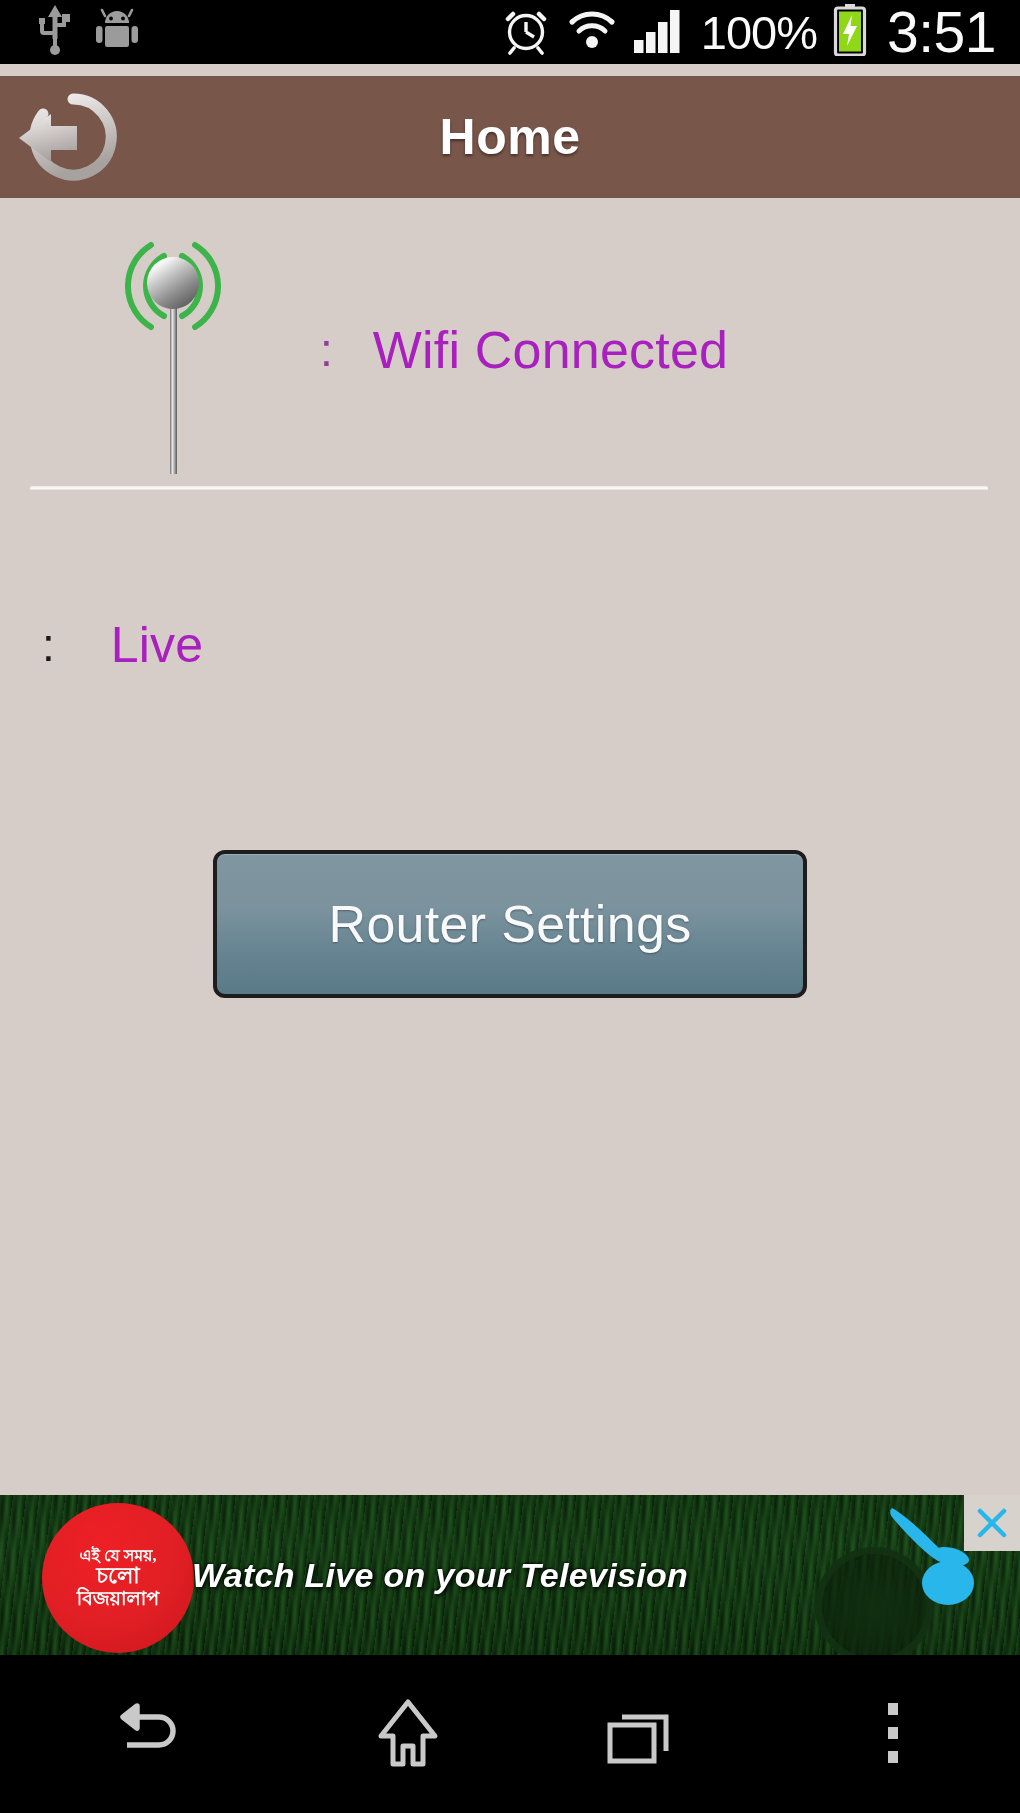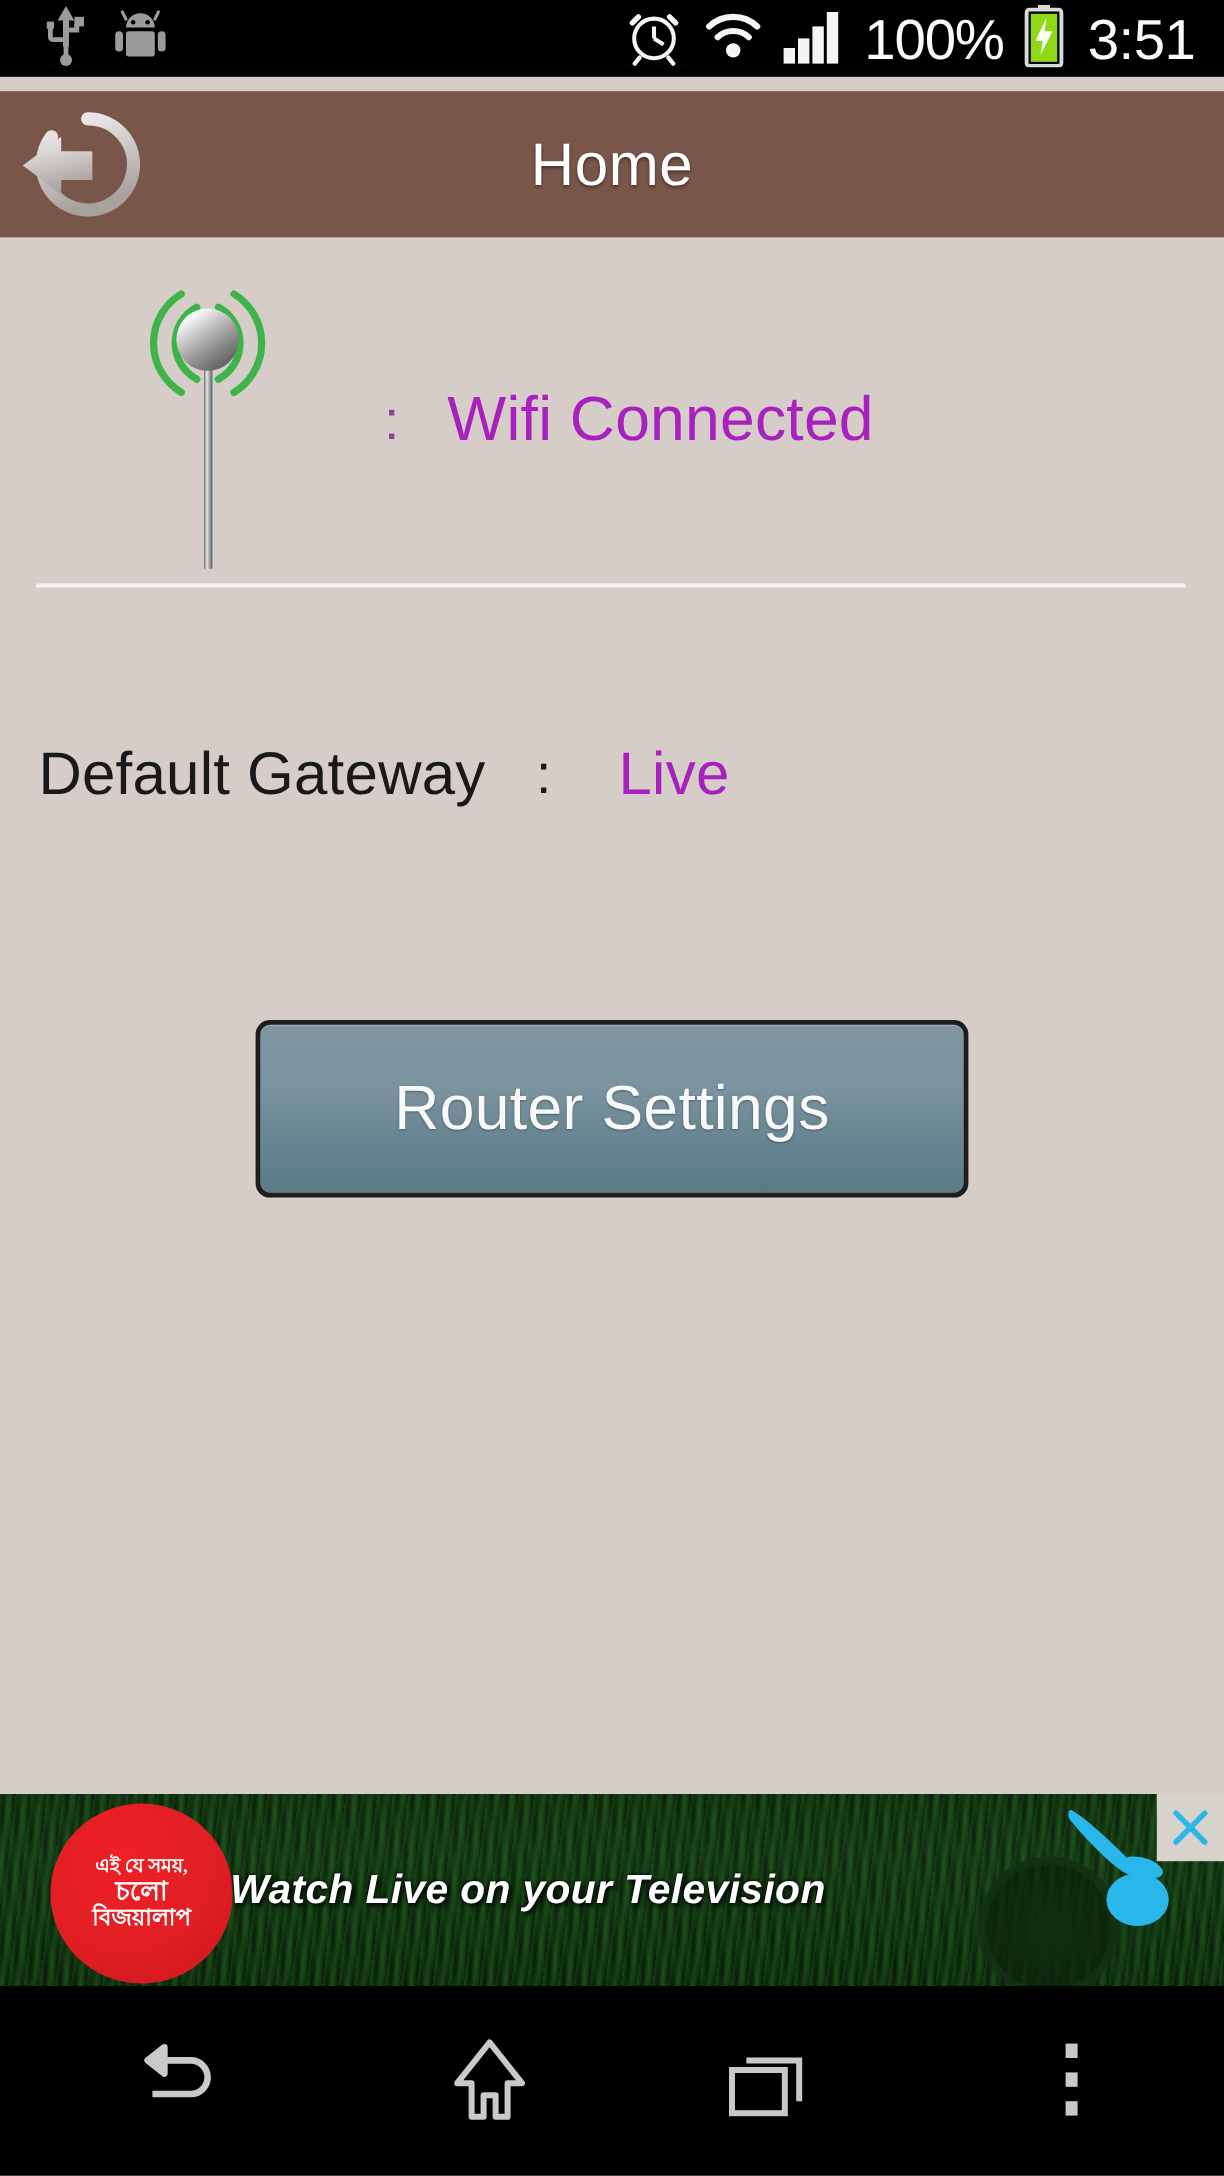--- a/index.html
+++ b/index.html
@@ -31,21 +31,21 @@
     margin-left:auto;
     display:flex; align-items:center; gap:16px;
     padding-right:24px;
   }
   .sb-pct {
     color:#fafafa; font-size:47px; font-weight:400;
     letter-spacing:-1px; line-height:1;
     font-family:"Liberation Sans", sans-serif;
   }
   .sb-clock {
-    color:#fafafa; font-size:47px; font-weight:400;
+    color:#fafafa; font-size:57px; font-weight:400;
     letter-spacing:-0.5px; line-height:1;
     margin-left:4px;
   }
 
   
   .actionbar {
     position:absolute; left:0; top:76px;
     width:1020px; height:122px;
     background:#79564a;
     display:flex; align-items:center;
@@ -53,21 +53,21 @@
   .back-btn {
     width:118px; height:110px;
     margin-left:8px;
     display:flex; align-items:center; justify-content:center;
     cursor:pointer;
   }
   .ab-title {
     position:absolute; left:0; top:0;
     width:1020px; height:122px;
     display:flex; align-items:center; justify-content:center;
-    color:#ffffff; font-size:50px; font-weight:normal;
+    color:#ffffff; font-size:50px; font-weight:bold;
     letter-spacing:0.5px;
     text-shadow:0 2px 3px rgba(0,0,0,0.45);
     pointer-events:none;
   }
 
   
   .content {
     position:absolute; left:0; top:198px;
     width:1020px; height:1297px;
     background:#d6cdc9;
@@ -343,21 +343,20 @@
       </div>
       <div class="wifi-status">
         <span class="colon1">:</span>
         <span class="wifi-text">Wifi Connected</span>
       </div>
     </div>
 
     <div class="divider"></div>
 
     <div class="gw-row">
-      <span class="gw-label">Default Gateway</span>
       <span class="gw-colon">:</span>
       <span class="gw-value">Live</span>
     </div>
 
     <div class="router-btn">
       <span class="router-btn-label">Router Settings</span>
     </div>
   </div>
 
   <div class="ad">

